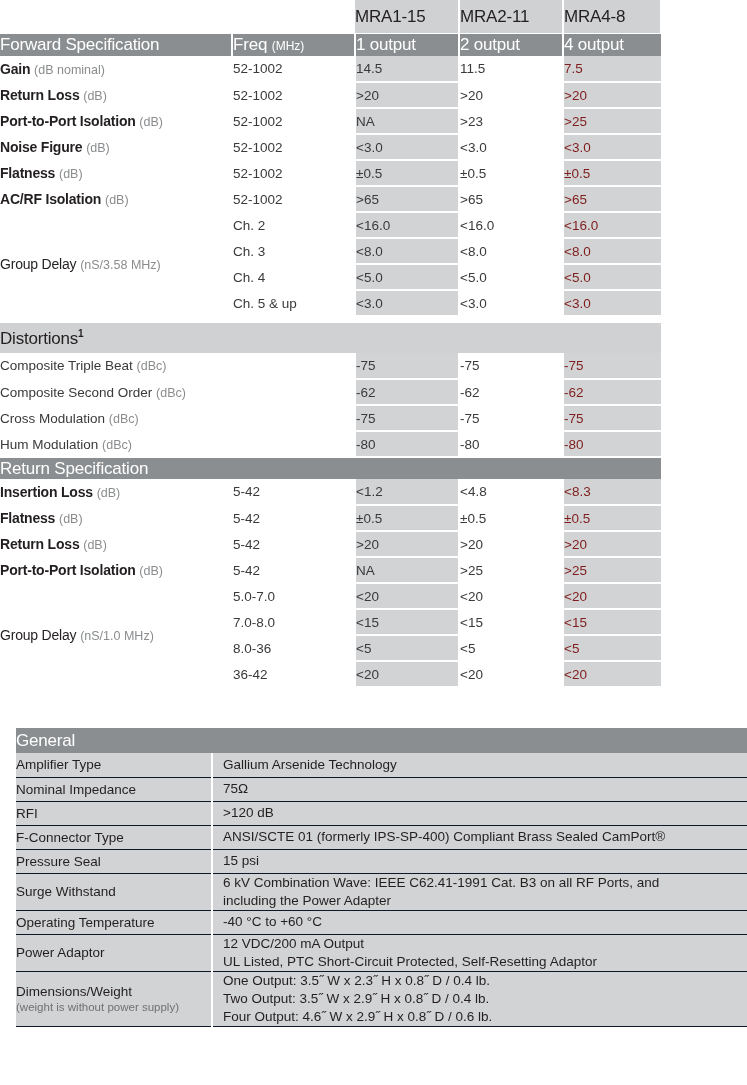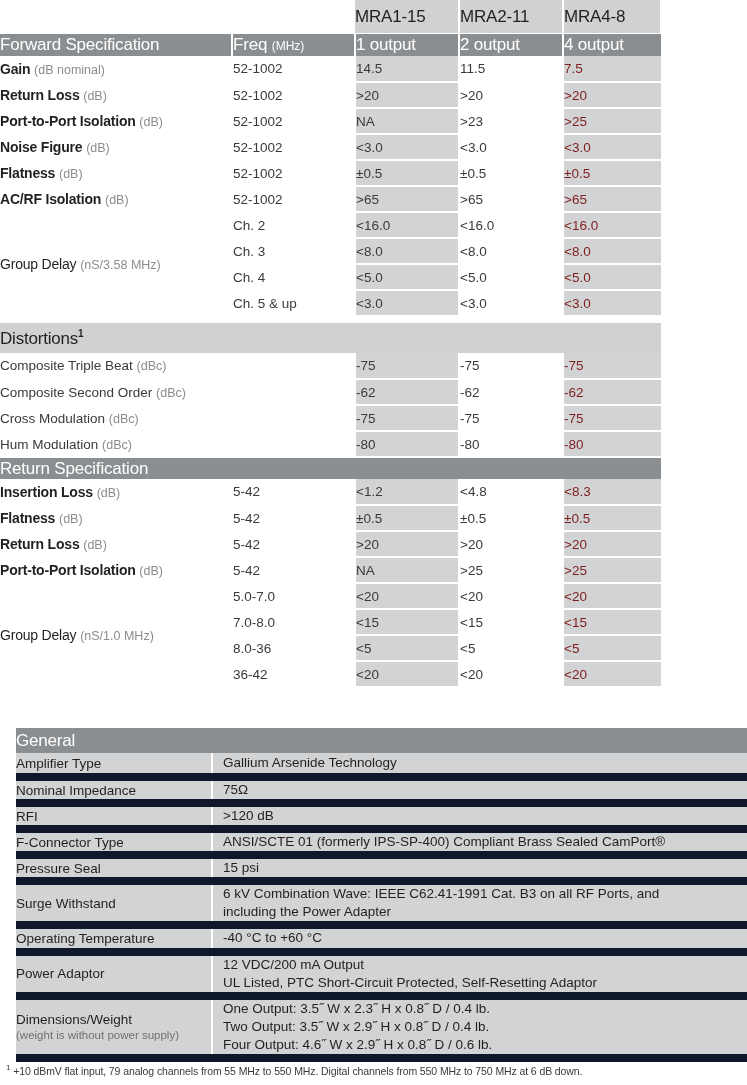--- a/index.html
+++ b/index.html
@@ -136,21 +136,21 @@
     letter-spacing: -0.2px;
     padding-left: 9px;
     box-sizing: border-box;
   }
   .grow td {
     background: #d2d3d4;
     color: #231f20;
     font-size: 13.5px;
     height: 24px;
     padding-left: 9px;
-    border-bottom: 8px solid #0f172a;
+    border-bottom: 1px solid #0f172a;
     border-right: 2px solid #ffffff;
     box-sizing: border-box;
     vertical-align: middle;
   }
   .grow td:last-child { border-right: none; margin-left: 16px; }
   .grow td.gval { padding-left: 10px; }
   .grow td .sub {
     display: block;
     color: #6f7173;
     font-size: 11.5px;
@@ -450,18 +450,14 @@
         <td class="gval">
           <span class="ln">One Output:   3.5˝ W x 2.3˝ H x 0.8˝ D  /  0.4 lb.</span>
           <span class="ln">Two Output:   3.5˝ W x 2.9˝ H x 0.8˝ D  /  0.4 lb.</span>
           <span class="ln">Four Output:   4.6˝ W x 2.9˝ H x 0.8˝ D  /  0.6 lb.</span>
         </td>
       </tr>
     </tbody>
       </table>
   </div>
 
-  <div class="footnote">
-    <sup>1</sup>
-    <span>+10 dBmV flat input, 79 analog channels from 55 MHz to 550 MHz.  Digital channels from 550 MHz to 750 MHz at 6 dB down.</span>
-  </div>
 
 </div>
 
 </body></html>

